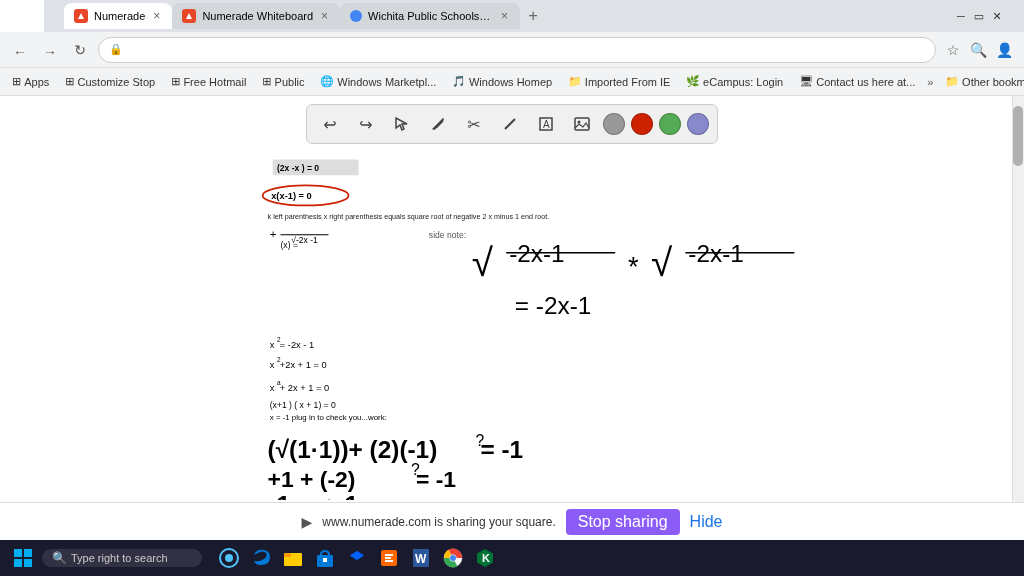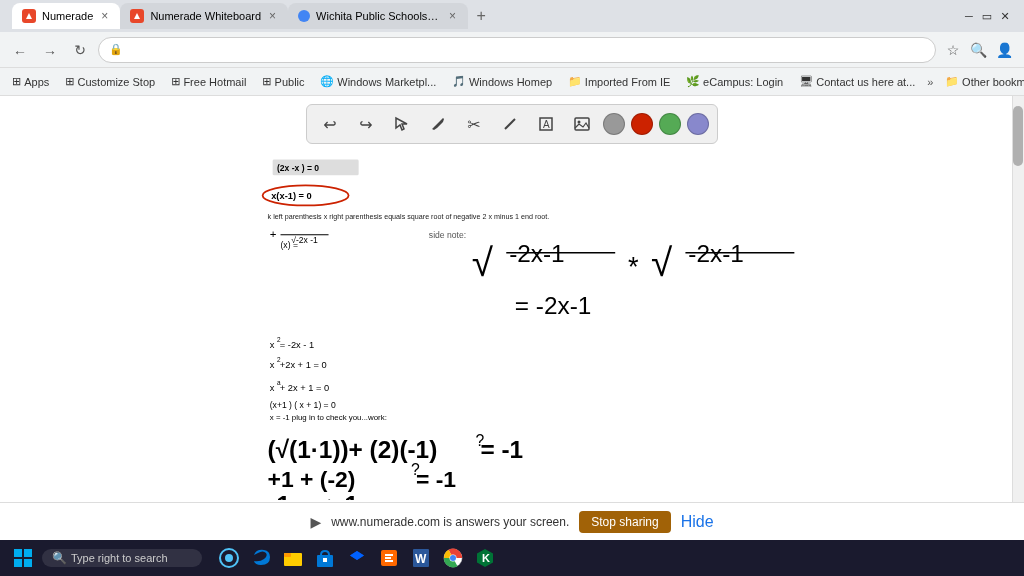--- a/index.html
+++ b/index.html
@@ -6,22 +6,23 @@
     body { width: 1024px; height: 576px; overflow: hidden; font-family: Arial, sans-serif; background: #fff; }
 
     
     .browser-frame { width: 100%; height: 100%; display: flex; flex-direction: column; }
 
     .title-bar {
       background: #dee1e6;
       height: 32px;
       display: flex;
       align-items: center;
-      padding: 0 12px;
+      padding: 0 20px;
       gap: 4px;
+      margin-left: 44px;
     }
     .tab-bar {
       display: flex;
       align-items: flex-end;
       flex: 1;
     }
     .tab {
       display: flex;
       align-items: center;
       background: #fff;
@@ -224,26 +225,26 @@
       display: flex;
       align-items: center;
       justify-content: center;
       gap: 10px;
       font-size: 12px;
       color: #333;
       z-index: 20;
     }
     .screen-share-icon { color: #555; font-size: 14px; }
     .stop-sharing-btn {
-      background: #a16207;
+      background: #8b5cf6;
       color: #fff;
       border: none;
       border-radius: 4px;
       padding: 4px 12px;
-      font-size: 12px;
+      font-size: 16px;
       cursor: pointer;
     }
     .hide-btn {
       background: none;
       border: none;
       color: #1a73e8;
       font-size: 16px;
       cursor: pointer;
     }
 
@@ -489,21 +490,21 @@
         <text x="260" y="500" font-size="36" font-weight="bold" fill="#000">-1</text>
 
       </svg>
 
       <div class="scrollbar">
         <div class="scroll-thumb"></div>
       </div>
 
       <div class="screen-share-bar">
         <span class="screen-share-icon">▶</span>
-        <span>www.numerade.com is answers your screen.</span>
+        <span>www.numerade.com is sharing your square.</span>
         <button class="stop-sharing-btn">Stop sharing</button>
         <button class="hide-btn">Hide</button>
       </div>
 
     </div>
   </div>
 
   <div class="taskbar">
     <div class="windows-btn">
       <svg width="20" height="20" viewBox="0 0 20 20">

